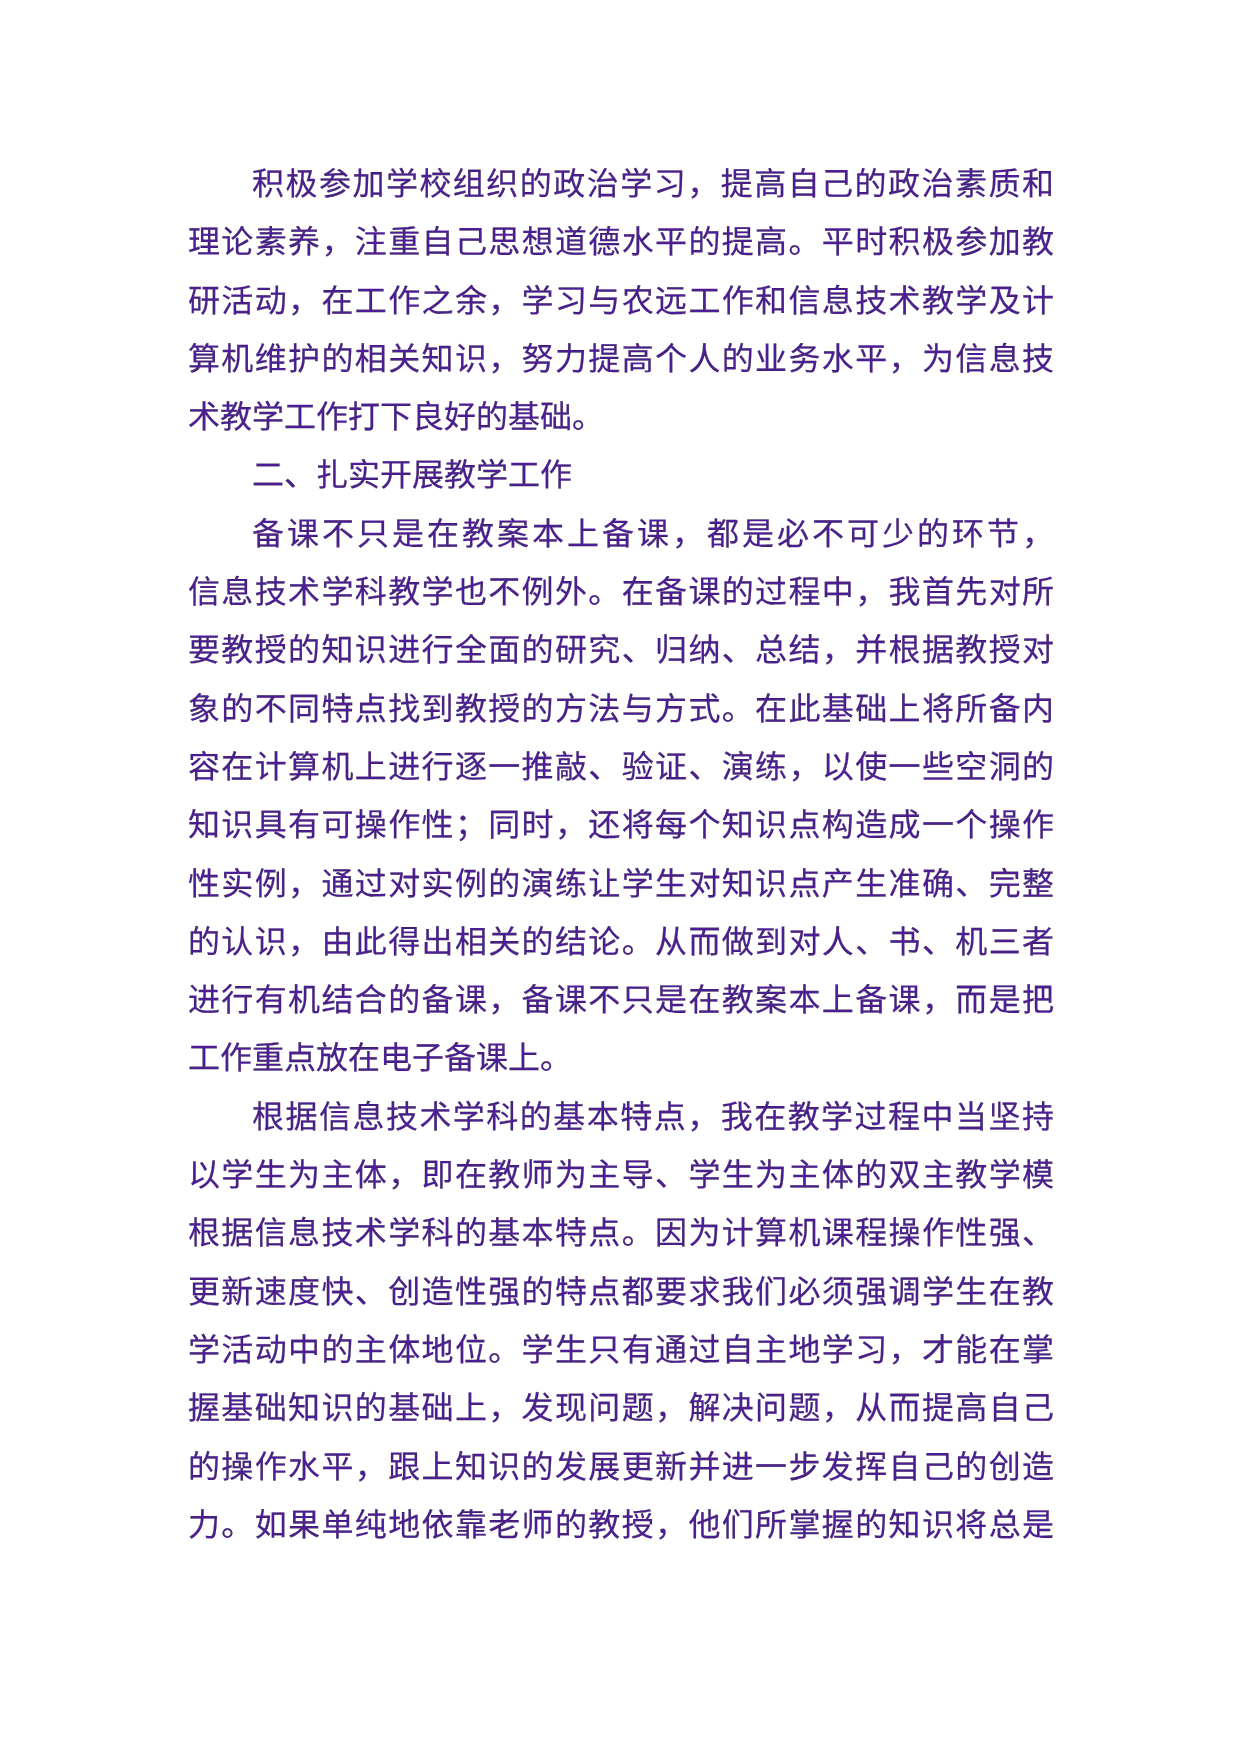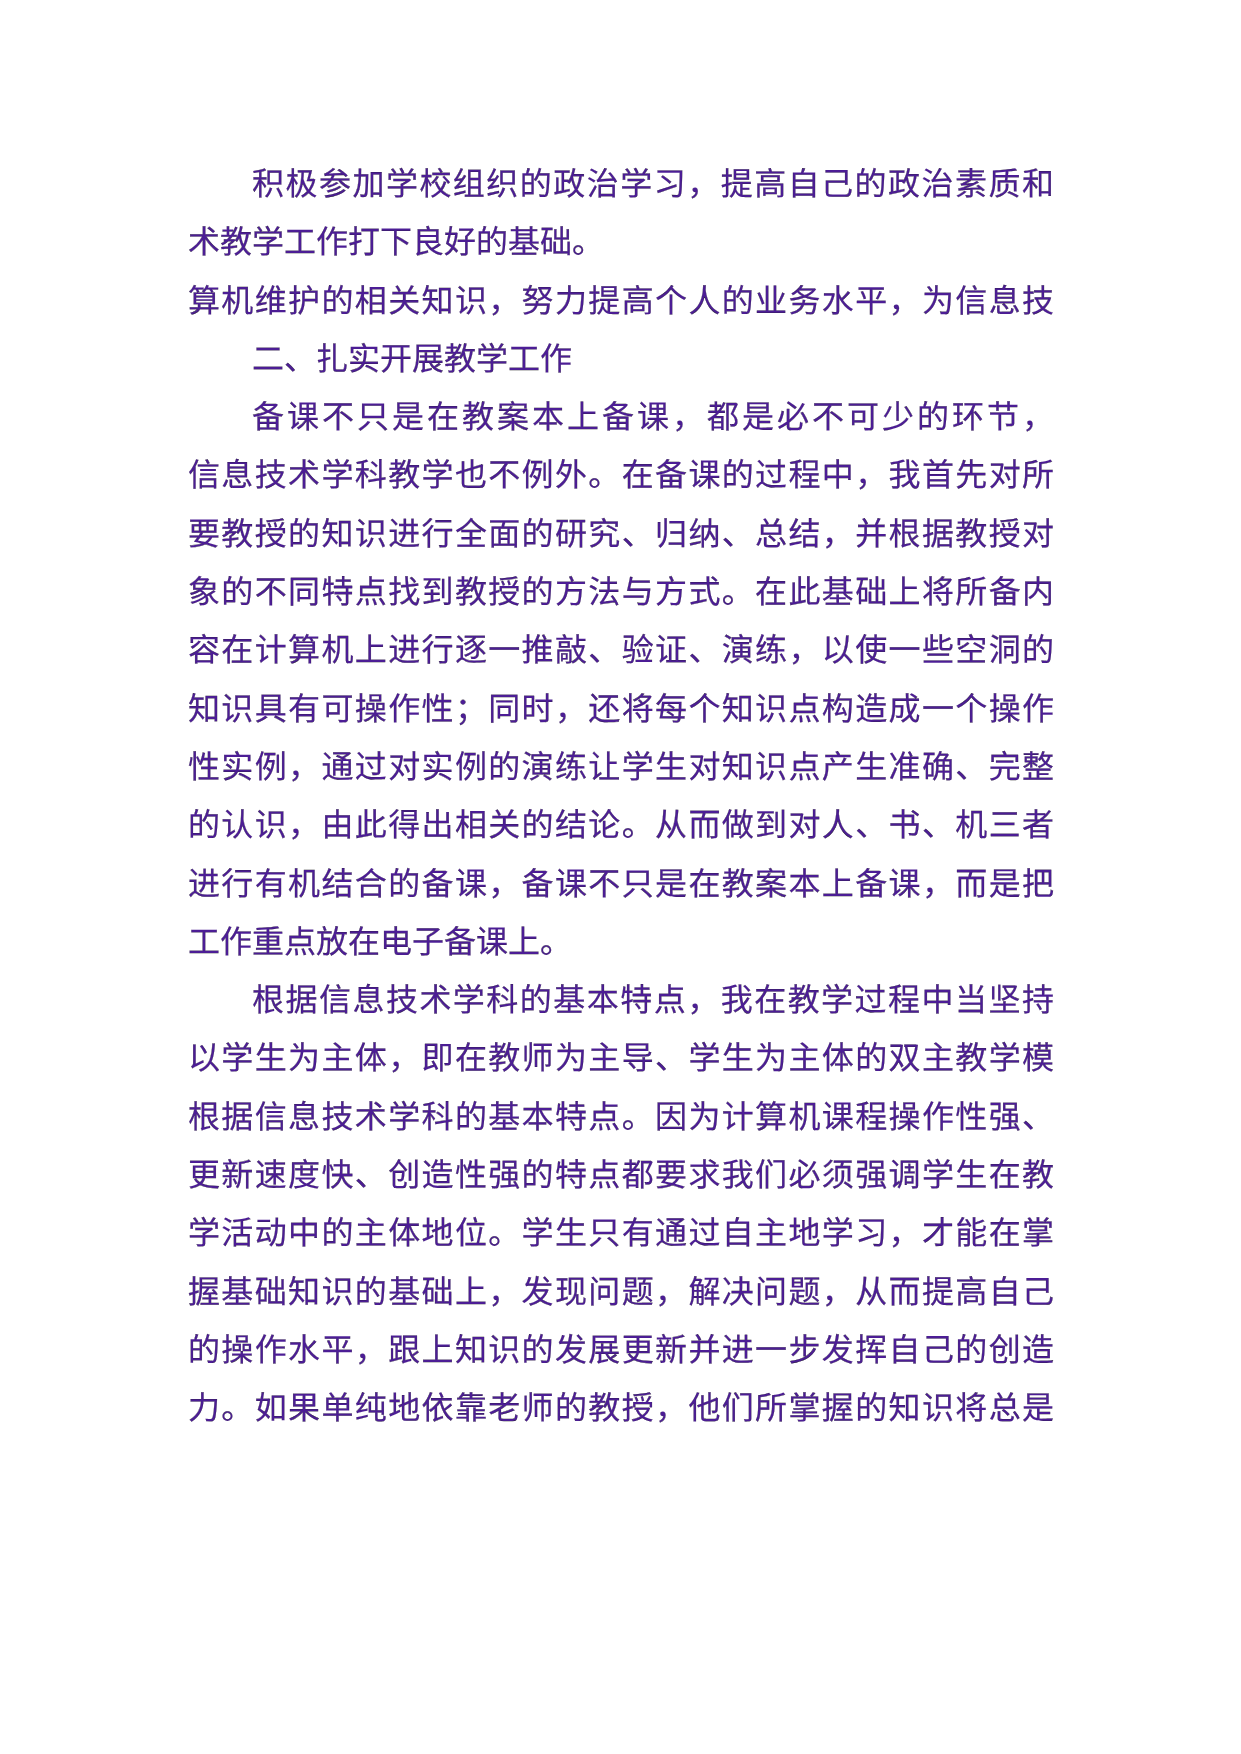--- a/index.html
+++ b/index.html
@@ -38,22 +38,24 @@
   .line.indent {
     text-indent: 64px;
   }
 </style>
 </head>
 <body>
 
 <div class="page">
   <div class="text-block" id="text-block">
       <div class="line fill indent">积极参加学校组织的政治学习，提高自己的政治素质和</div>
+      <div class="line fill">理论素养，注重自己思想道德水平的提高。平时积极参加教</div>
+      <div class="line fill">研活动，在工作之余，学习与农远工作和信息技术教学及计</div>
+      <div class="line fill">算机维护的相关知识，努力提高个人的业务水平，为信息技</div>
       <div class="line">术教学工作打下良好的基础。</div>
-      <div class="line fill">算机维护的相关知识，努力提高个人的业务水平，为信息技</div>
       <div class="line indent">二、扎实开展教学工作</div>
       <div class="line fill indent">备课不只是在教案本上备课，都是必不可少的环节，</div>
       <div class="line fill">信息技术学科教学也不例外。在备课的过程中，我首先对所</div>
       <div class="line fill">要教授的知识进行全面的研究、归纳、总结，并根据教授对</div>
       <div class="line fill">象的不同特点找到教授的方法与方式。在此基础上将所备内</div>
       <div class="line fill">容在计算机上进行逐一推敲、验证、演练，以使一些空洞的</div>
       <div class="line fill">知识具有可操作性；同时，还将每个知识点构造成一个操作</div>
       <div class="line fill">性实例，通过对实例的演练让学生对知识点产生准确、完整</div>
       <div class="line fill">的认识，由此得出相关的结论。从而做到对人、书、机三者</div>
       <div class="line fill">进行有机结合的备课，备课不只是在教案本上备课，而是把</div>

